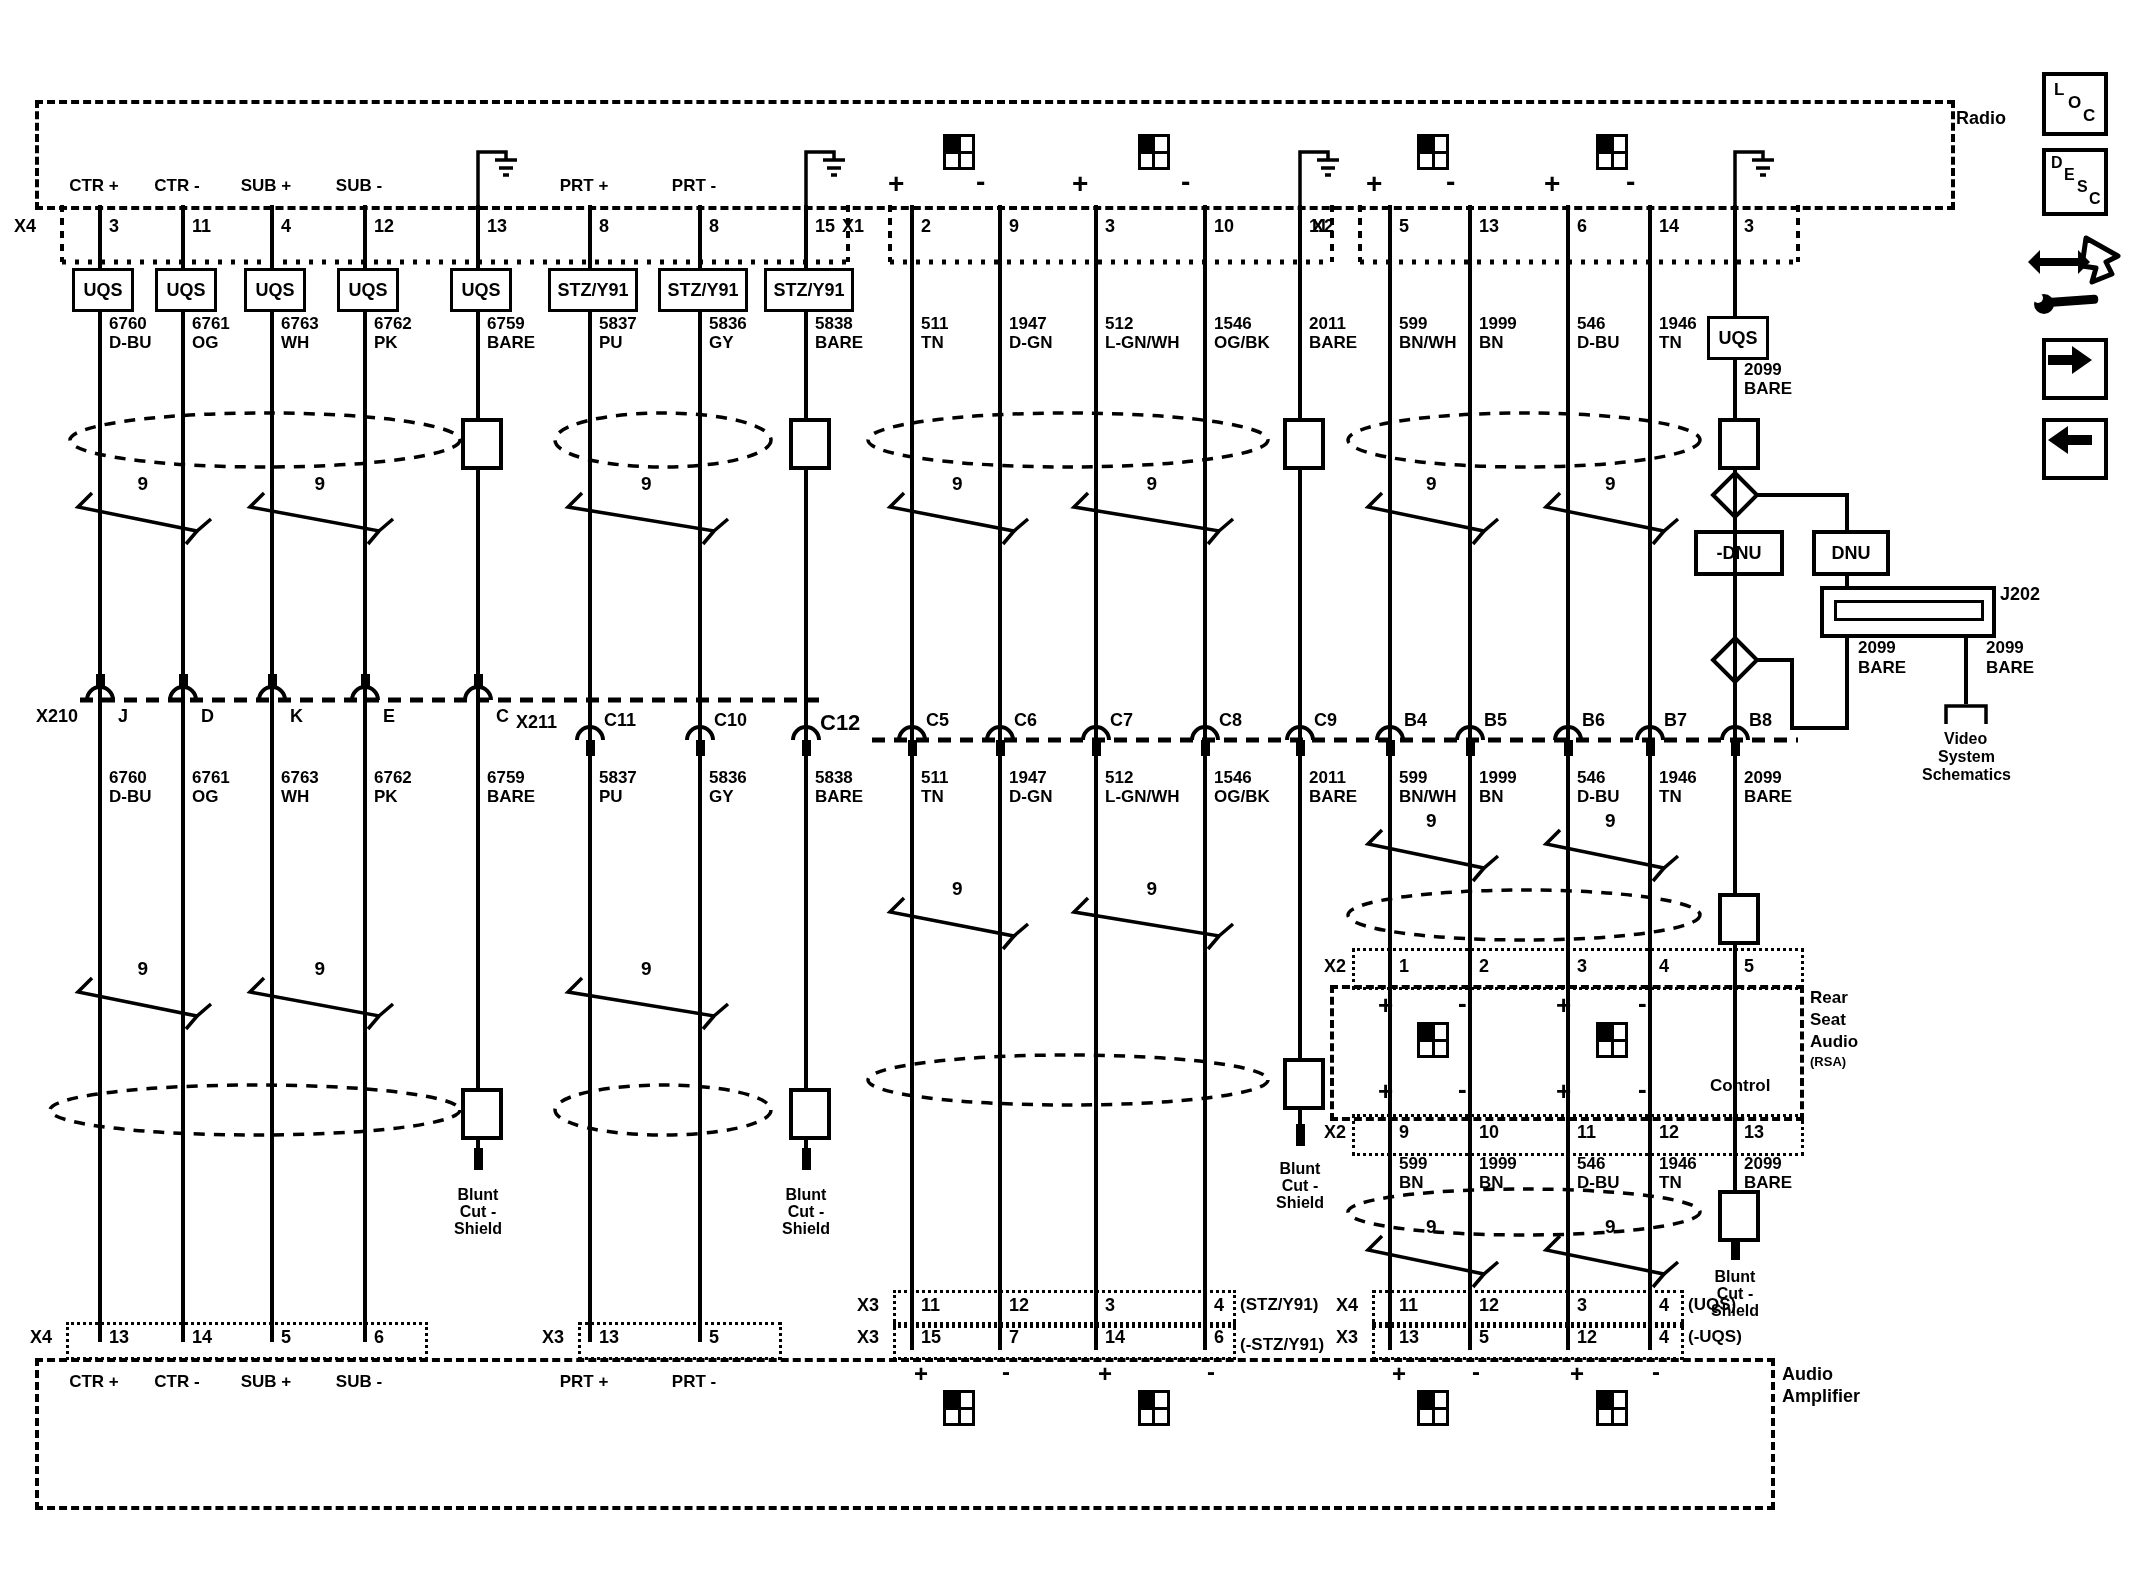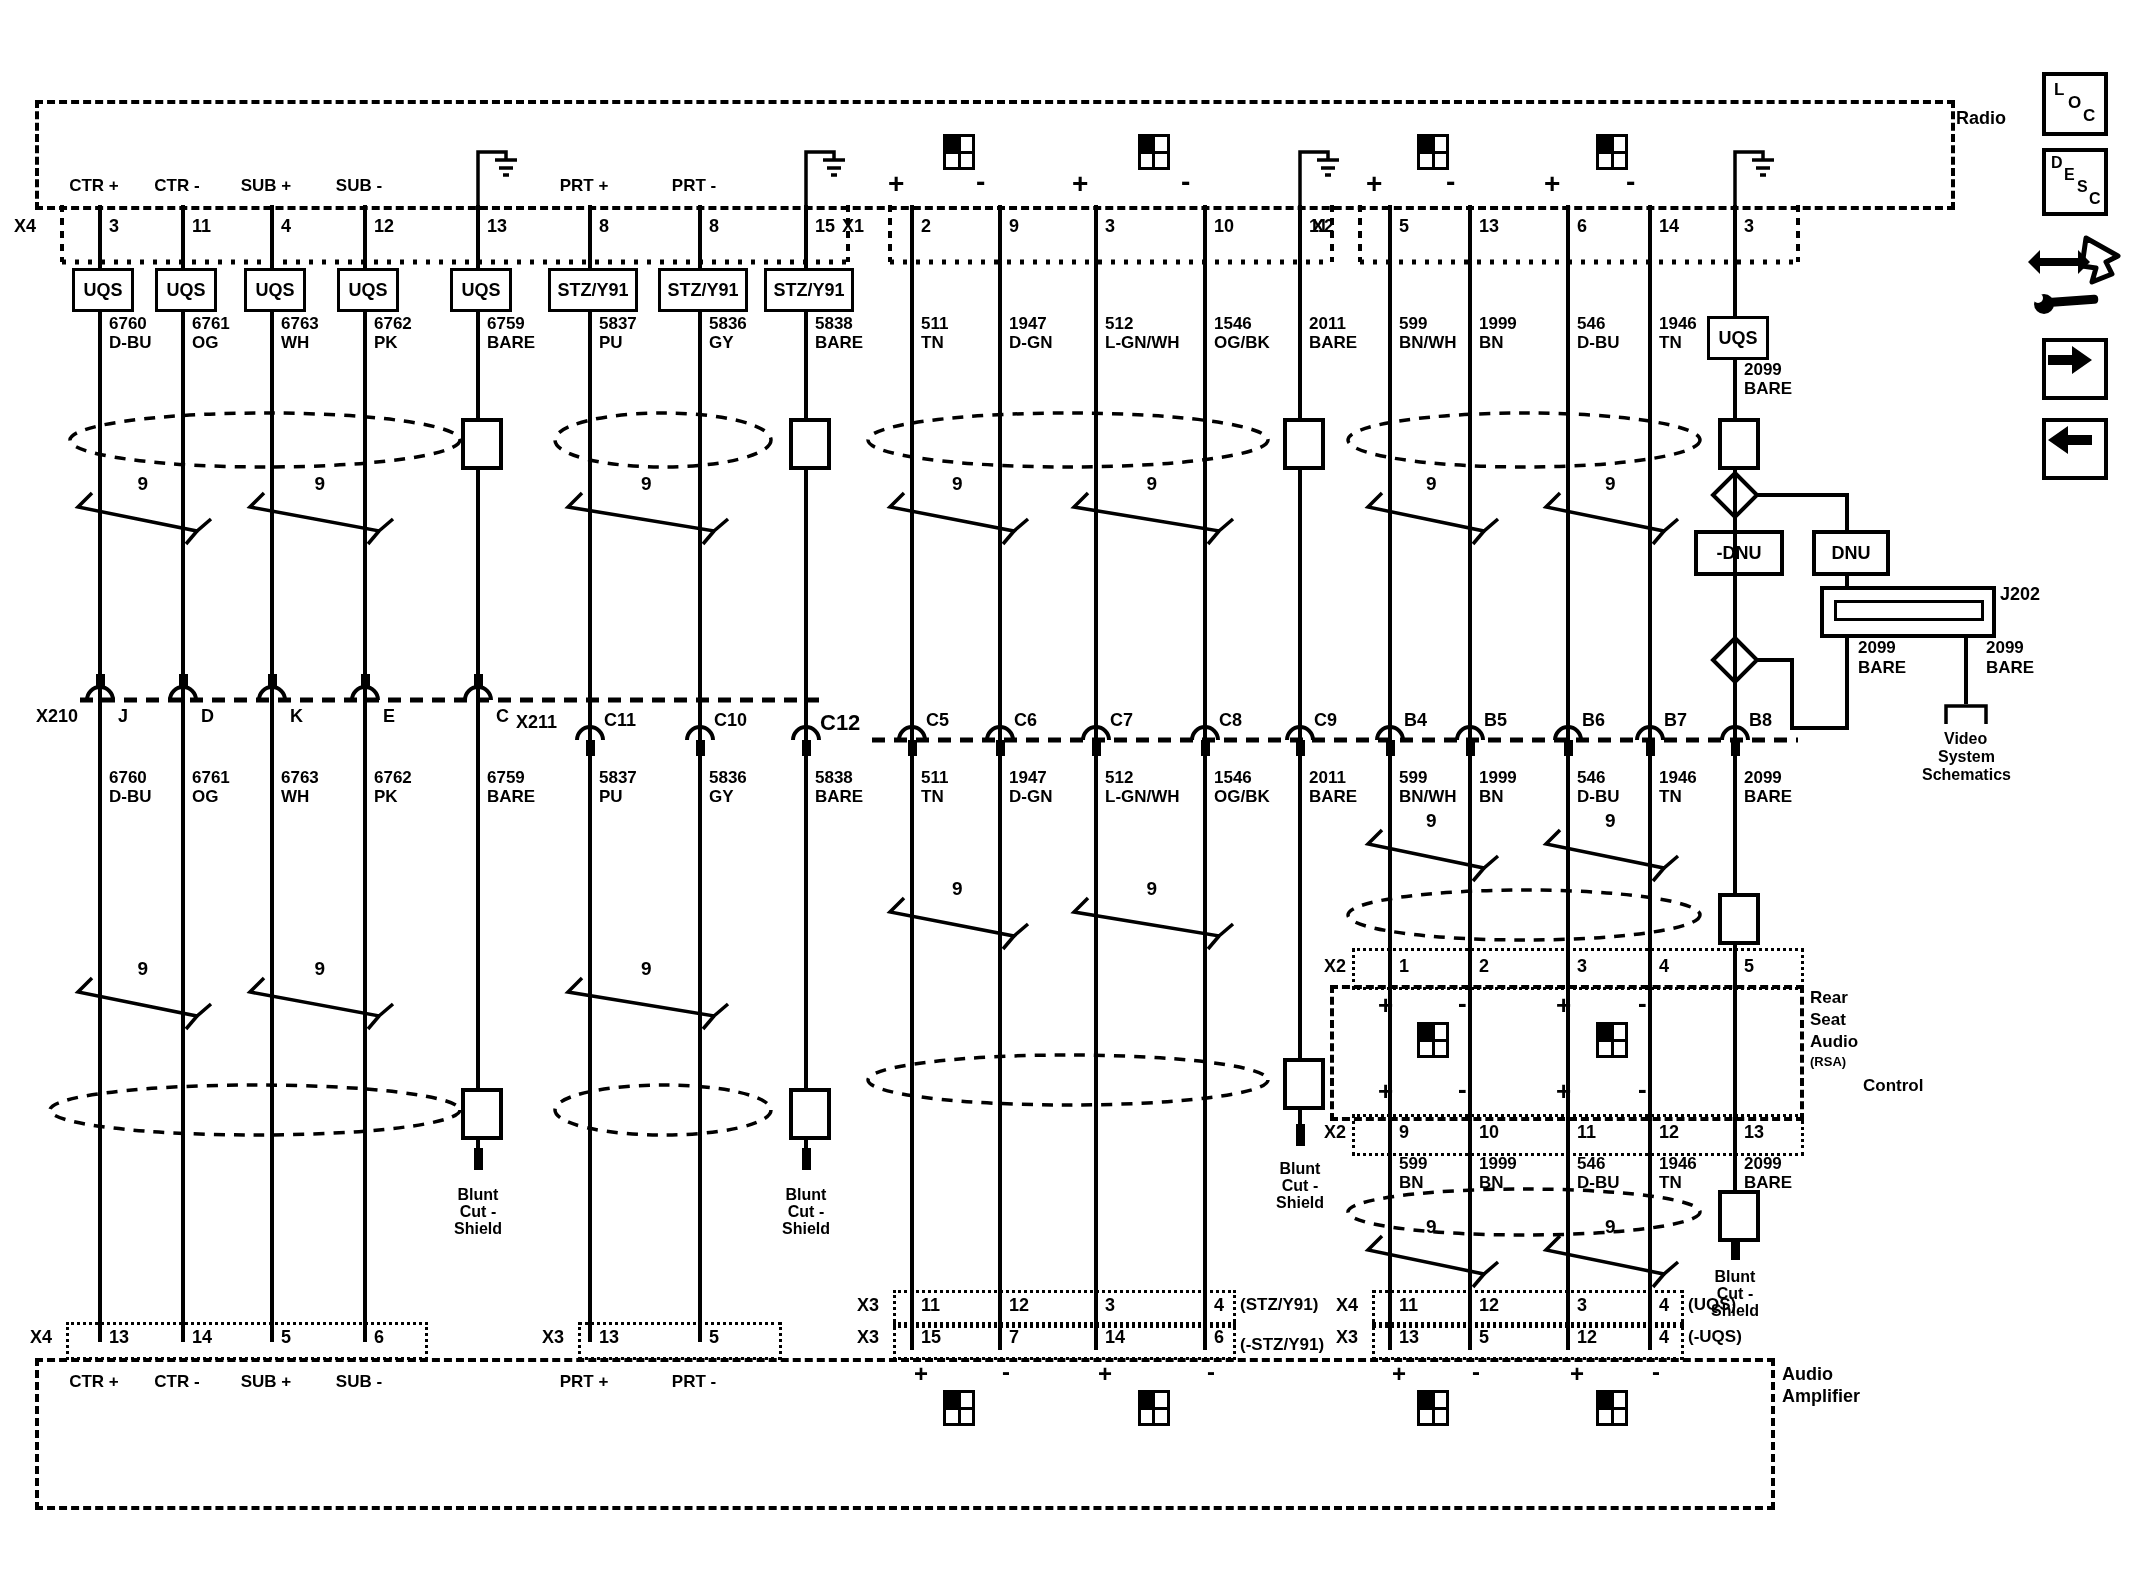--- a/index.html
+++ b/index.html
@@ -129,21 +129,21 @@
 
   <div class="dashbox" id="amp-box" style="left:35px;top:1358px;width:1732px;height:144px;"></div>
   <div class="txt" style="left:1782px;top:1364px;font-size:18px;">Audio</div>
   <div class="txt" style="left:1782px;top:1386px;font-size:18px;">Amplifier</div>
 
   <div class="dashbox" id="rsa-box" style="left:1330px;top:985px;width:466px;height:128px;"></div>
   <div class="txt" style="left:1810px;top:988px;font-size:17px;">Rear</div>
   <div class="txt" style="left:1810px;top:1010px;font-size:17px;">Seat</div>
   <div class="txt" style="left:1810px;top:1032px;font-size:17px;">Audio</div>
   <div class="txt" style="left:1810px;top:1054px;font-size:13px;">(RSA)</div>
-  <div class="txt" style="left:1863px;top:1076px;font-size:17px;">Control</div>
+  <div class="txt" style="left:1710px;top:1076px;font-size:17px;">Control</div>
 
   <div class="boxlbl" style="left:1694px;top:530px;width:82px;height:38px;font-size:18px;">
     <span>-DNU</span>
     </div>
   <div class="boxlbl" style="left:1812px;top:530px;width:70px;height:38px;font-size:18px;">
     <span>DNU</span>
     </div>
   <div class="txt" style="left:2000px;top:584px;font-size:18px;">J202</div>
   <div class="txt" style="left:1858px;top:638px;font-size:17px;">2099</div>
   <div class="txt" style="left:1858px;top:658px;font-size:17px;">BARE</div>

